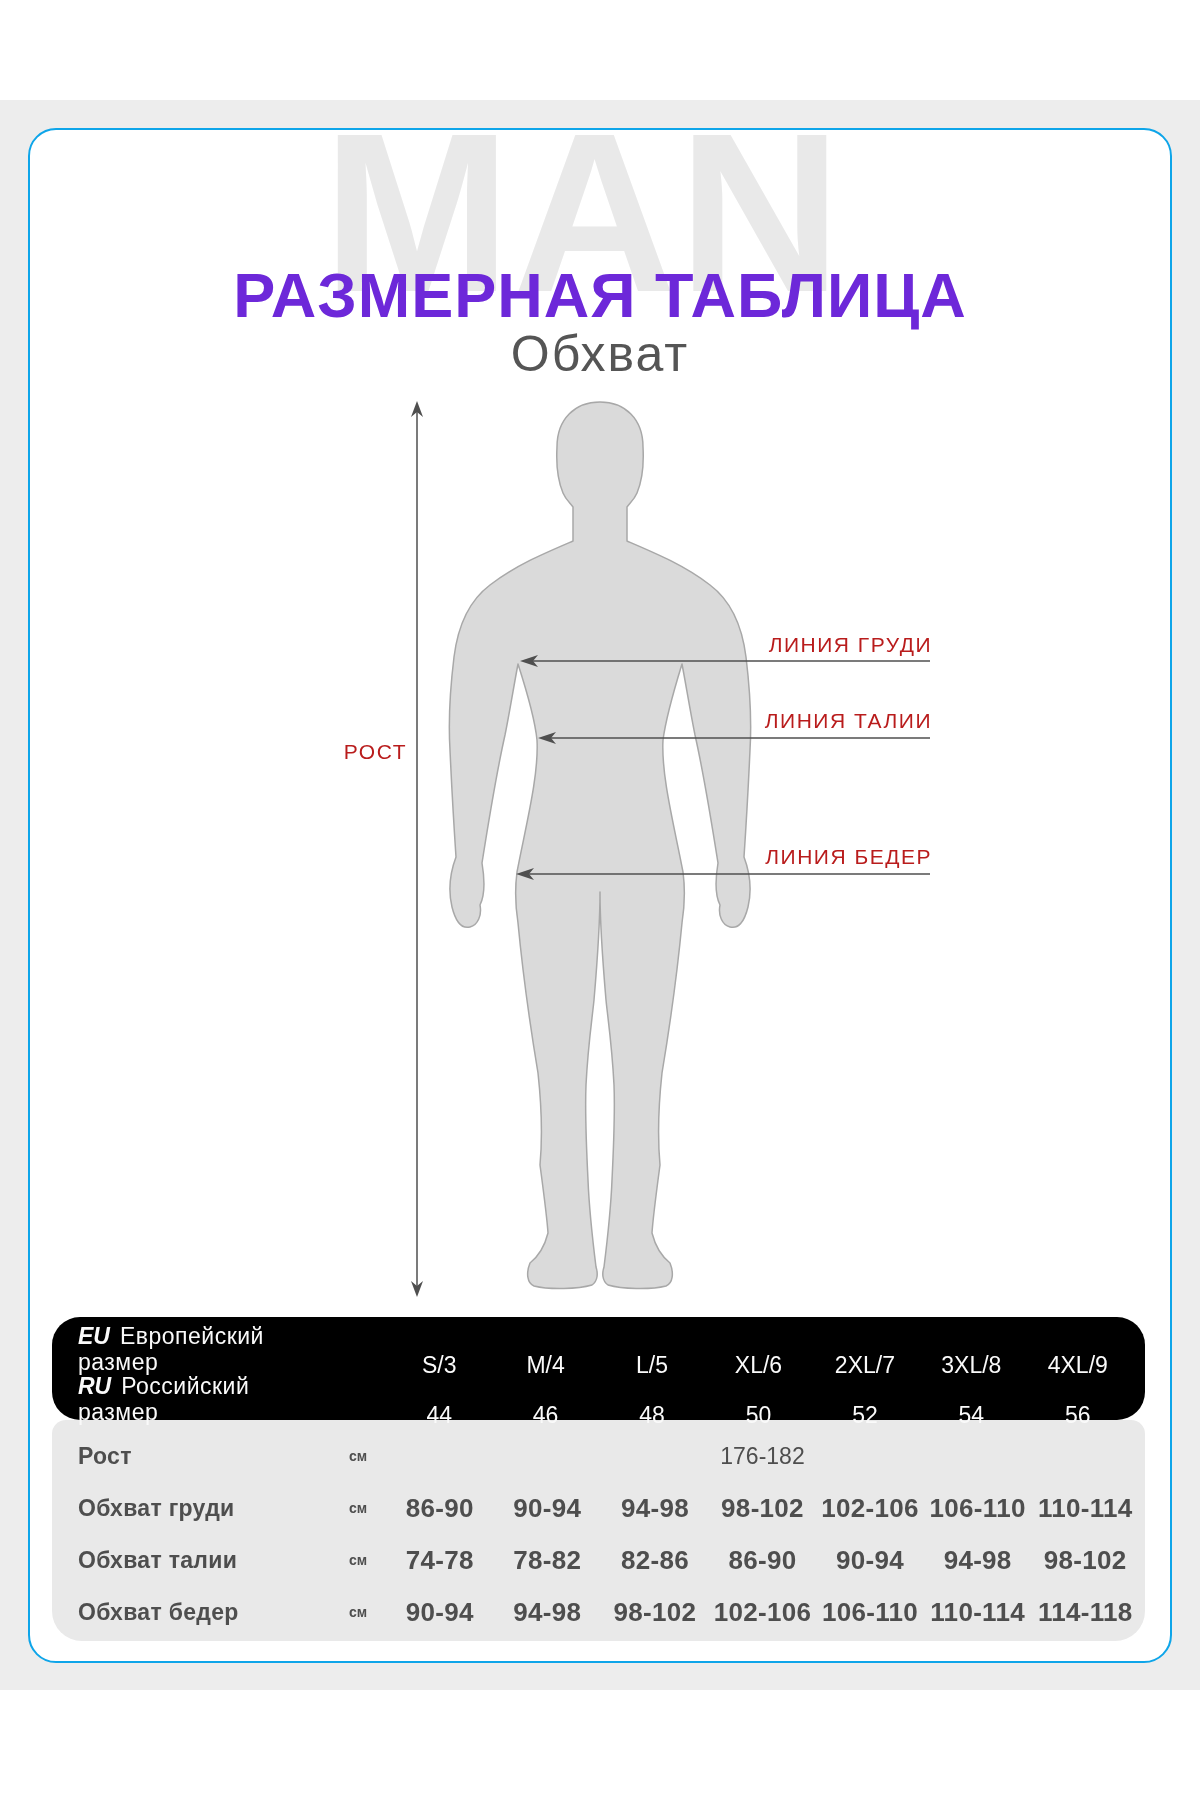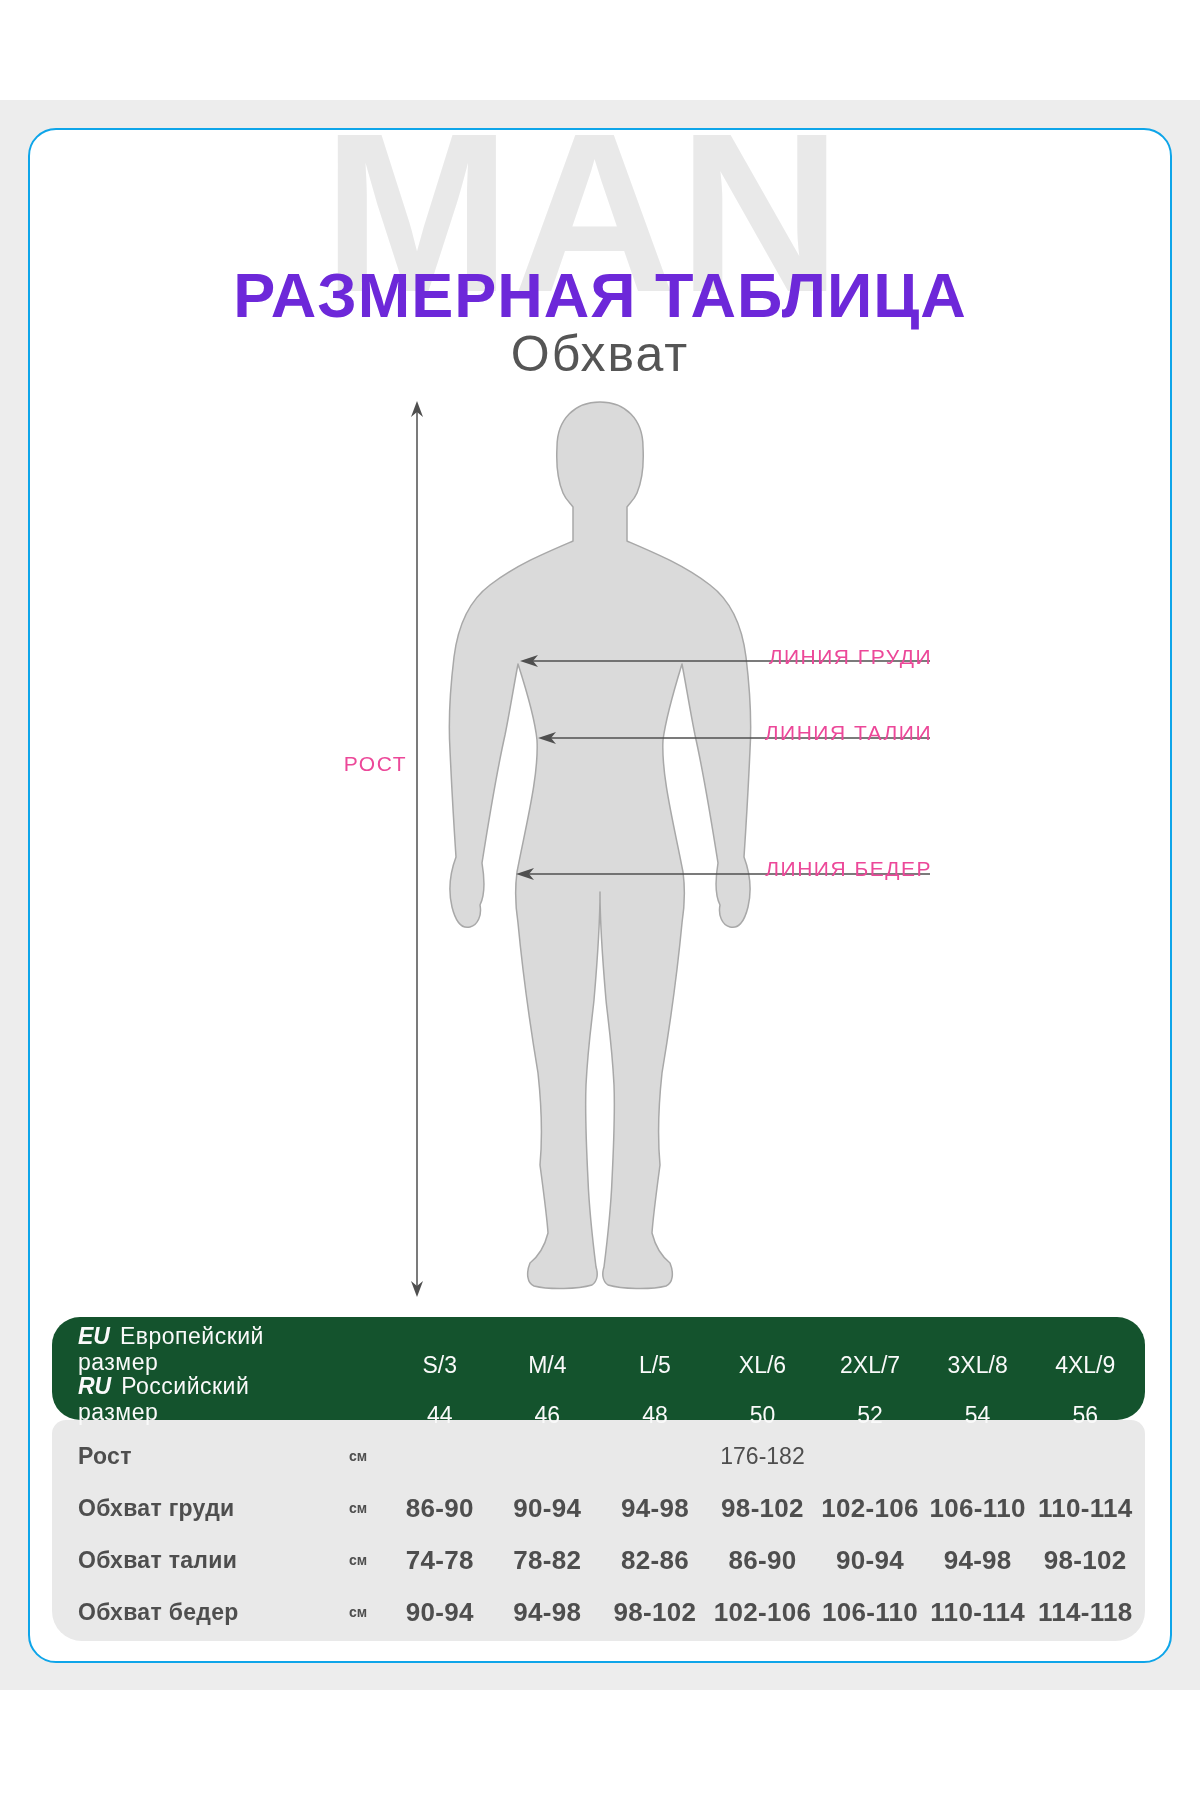--- a/index.html
+++ b/index.html
@@ -32,41 +32,41 @@
   .subtitle{
     position:absolute;left:0;right:0;top:199px;z-index:2;
     text-align:center;font-size:50px;font-weight:400;line-height:50px;
     letter-spacing:2px;color:#555555;
   }
   .figure-svg{
     position:absolute;left:300px;top:265px;width:610px;height:910px;z-index:2;
   }
   .meas-label{
     position:absolute;z-index:3;
-    font-size:21px;font-weight:500;letter-spacing:1.5px;color:#ec4899;
-    line-height:24px;white-space:nowrap;margin-top:12px;
+    font-size:21px;font-weight:500;letter-spacing:1.5px;color:#b91c1c;
+    line-height:24px;white-space:nowrap;
   }
   .lbl-rost{left:220px;top:610px;width:157px;text-align:right;}
   .lbl-chest{left:652px;top:503px;width:250px;text-align:right;}
   .lbl-waist{left:652px;top:579px;width:250px;text-align:right;}
   .lbl-hips{left:652px;top:715px;width:250px;text-align:right;}
 
   .size-table{
     position:absolute;left:22px;top:1187px;width:1093px;z-index:3;
   }
   .grid-row{
     display:grid;
     grid-template-columns:252px 56px repeat(7,1fr);
     align-items:center;
     padding:0 6px 0 26px;
     height:50px;
   }
   .thead{
-    background:#14532d;border-radius:28px;
-    padding:2px 0 1px 0;
+    background:#000000;border-radius:28px;
+    padding:2px 8px 1px 0;
     color:#fafafa;
   }
   .thead .grid-row{height:50px;}
   .code-label{font-size:23px;line-height:26px;}
   .code-label i{font-style:italic;font-weight:700;margin-right:10px;}
   .code-label span{font-weight:400;letter-spacing:0.5px;}
   .hval{font-size:23px;font-weight:500;text-align:center;margin-top:33px;}
   .tbody{
     background:#e9e9e9;
     border-radius:14px 14px 30px 30px;

